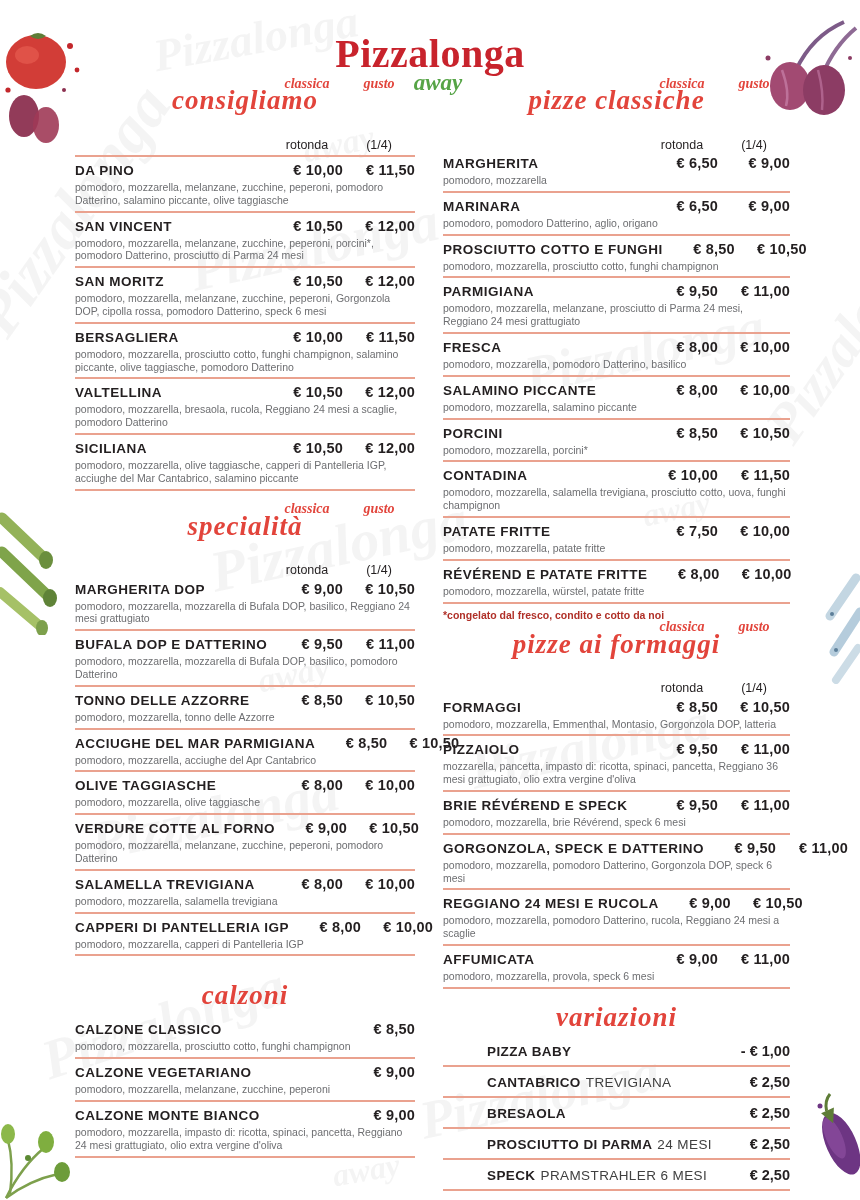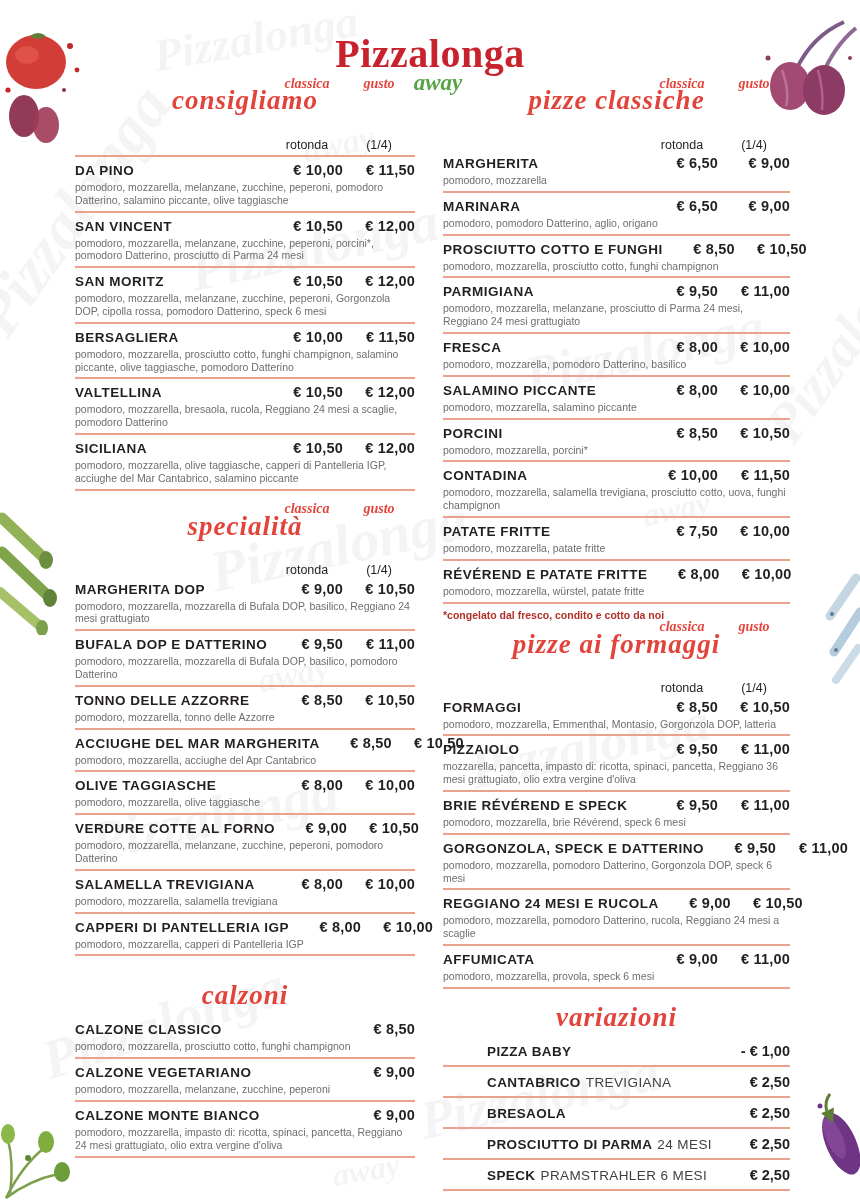--- a/index.html
+++ b/index.html
@@ -251,21 +251,21 @@
         <div class="ln">
             <span class="nm">TONNO DELLE AZZORRE</span>
             <span class="pr">€ 8,50</span>
             <span class="pr">€ 10,50</span>
           </div>
         <div class="ds">pomodoro, mozzarella, tonno delle Azzorre</div>
         <div class="hr"></div>
       </div>
       <div class="mi">
         <div class="ln">
-            <span class="nm">ACCIUGHE DEL MAR MARGHERITA</span>
+            <span class="nm">ACCIUGHE DEL MAR PARMIGIANA</span>
             <span class="pr">€ 8,50</span>
             <span class="pr">€ 10,50</span>
           </div>
         <div class="ds">pomodoro, mozzarella, acciughe del Apr Cantabrico</div>
         <div class="hr"></div>
       </div>
       <div class="mi">
         <div class="ln">
             <span class="nm">OLIVE TAGGIASCHE</span>
             <span class="pr">€ 8,00</span>

